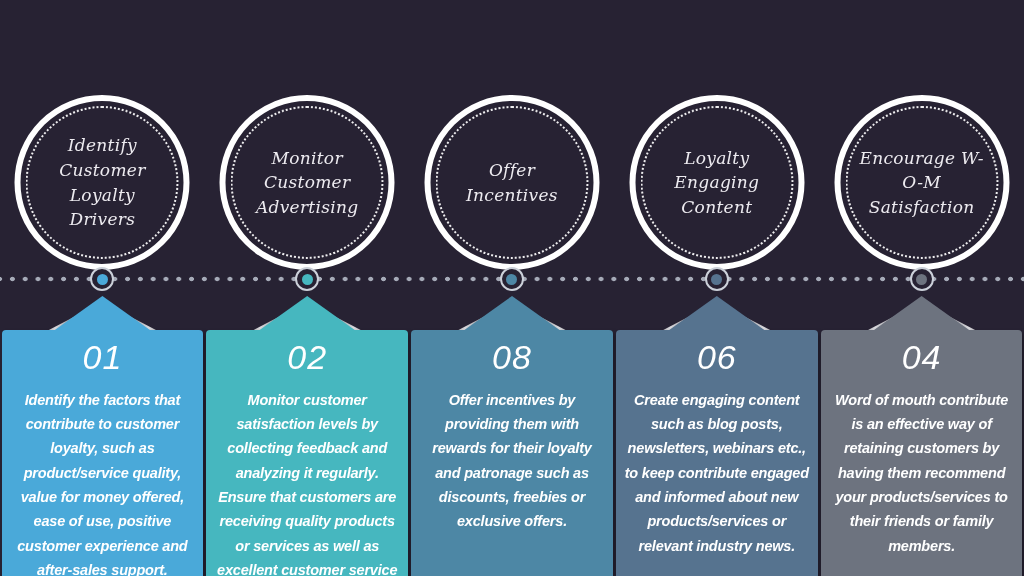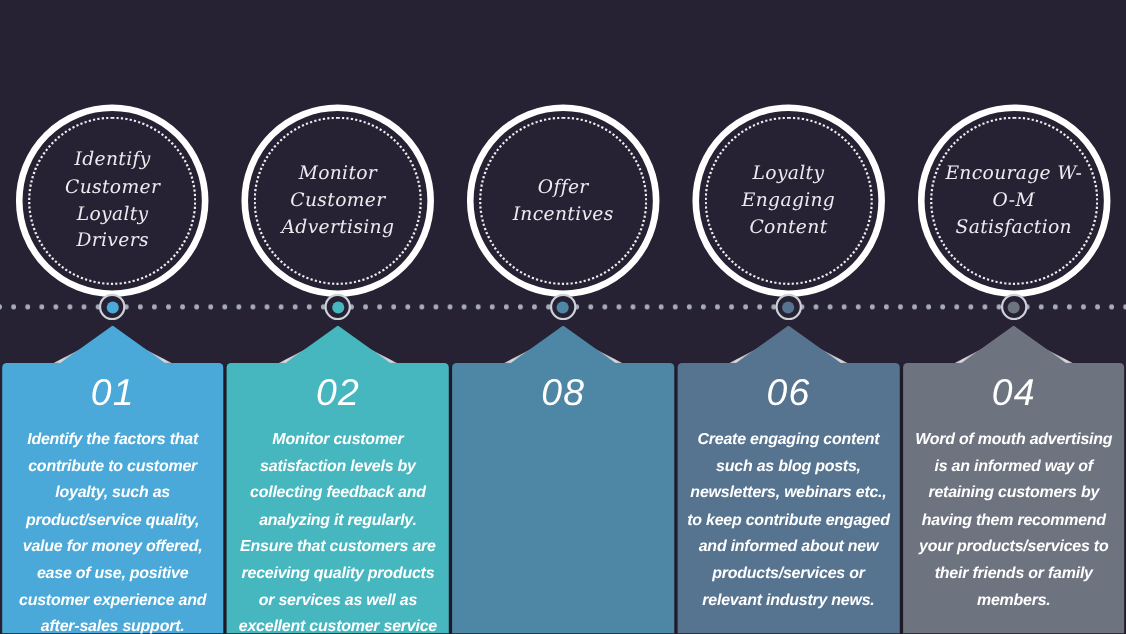--- a/index.html
+++ b/index.html
@@ -143,20 +143,21 @@
           <div class="circle-title">Offer Incentives</div>
         </div>
       </div>
       <div class="marker">
         <div class="marker-dot"></div>
       </div>
       <div class="wing"></div>
       <div class="arrow"></div>
       <div class="card">
         <div class="num">08</div>
+        <p class="desc">Offer incentives by providing them with rewards for their loyalty and patronage such as discounts, freebies or exclusive offers.</p>
       </div>
     </div>
 
     <div class="step" style="--accent: #56738f;">
       <div class="circle">
         <div class="circle-inner">
           <div class="circle-title">Loyalty Engaging Content</div>
         </div>
       </div>
       <div class="marker">
@@ -176,18 +177,18 @@
           <div class="circle-title">Encourage W-O-M Satisfaction</div>
         </div>
       </div>
       <div class="marker">
         <div class="marker-dot"></div>
       </div>
       <div class="wing"></div>
       <div class="arrow"></div>
       <div class="card">
         <div class="num">04</div>
-        <p class="desc">Word of mouth advertising is an informed way of retaining customers by having them recommend your products/services to their friends or family members.</p>
+        <p class="desc">Word of mouth contribute is an effective way of retaining customers by having them recommend your products/services to their friends or family members.</p>
       </div>
     </div>
 
   </div>
 </div>
 
 </body></html>

